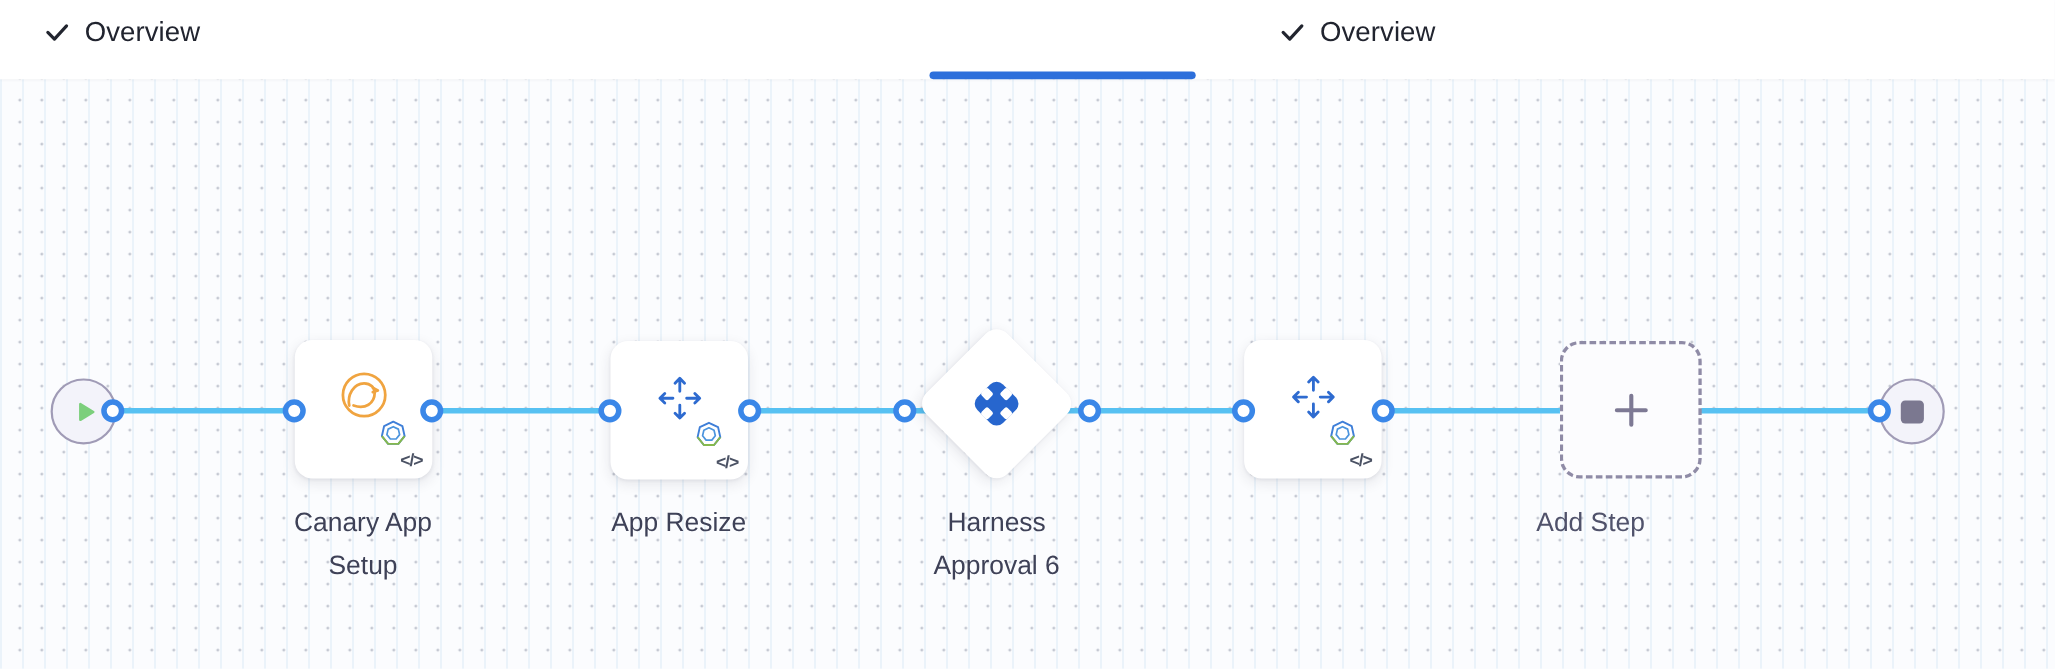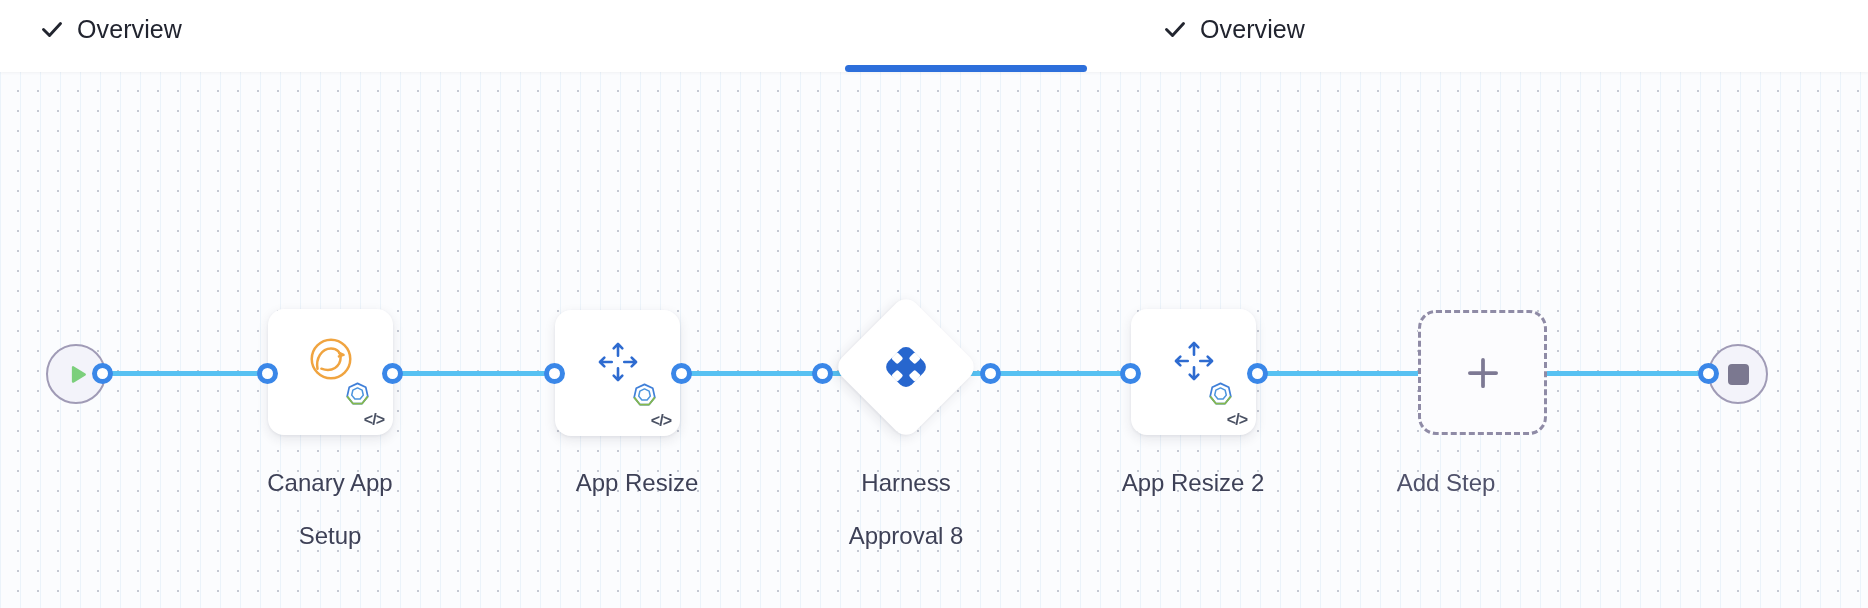--- a/index.html
+++ b/index.html
@@ -70,21 +70,21 @@
     box-shadow:0 4px 12px rgba(40,41,61,0.10), 0 1px 3px rgba(40,41,61,0.06);
   }
   .approval-icon { position:absolute; left:21px; top:21px; }
   .add-step {
     position:absolute; left:1418px; top:238px; width:129px; height:125px;
     border:3.5px dashed #8F8BA6; border-radius:18px; background:#FCFCFE;
     z-index:2; display:flex; align-items:center; justify-content:center; cursor:pointer;
   }
   .step-label {
     position:absolute; top:384px; transform:translateX(-50%);
-    font-size:24px; line-height:53px; color:#3E4157; text-align:center; z-index:3;
+    font-size:24px; line-height:39px; color:#3E4157; text-align:center; z-index:3;
   }
   .step-label.light { color:#50526B; }
   .w-wrap { width:180px; }
 </style>
 </head>
 <body>
 
 <div class="app">
 
   <header class="tabbar">
@@ -213,19 +213,18 @@
             <path d="M24 6.5 V41.5 M6.5 24 H41.5"></path>
           </svg>
       </span>
     </div>
 
     <div class="node-circle" style="left:1708px; top:272px;">
       <span class="stop-square"></span>
     </div>
 
     <div class="step-label w-wrap" style="left:330px">Canary App Setup</div>
-    <div class="step-label" style="left:637px">App Resize</div>
-    <div class="step-label w-wrap" style="left:906px">Harness Approval 8</div>
-    <div class="step-label" style="left:1193px">App Resize 2</div>
+    <div class="step-label" style="left:617px">App Resize</div>
+    <div class="step-label w-wrap" style="left:906px">Harness Approval 6</div>
     <div class="step-label light" style="left:1446px">Add Step</div>
 
   </div>
 </div>
 
 </body></html>

